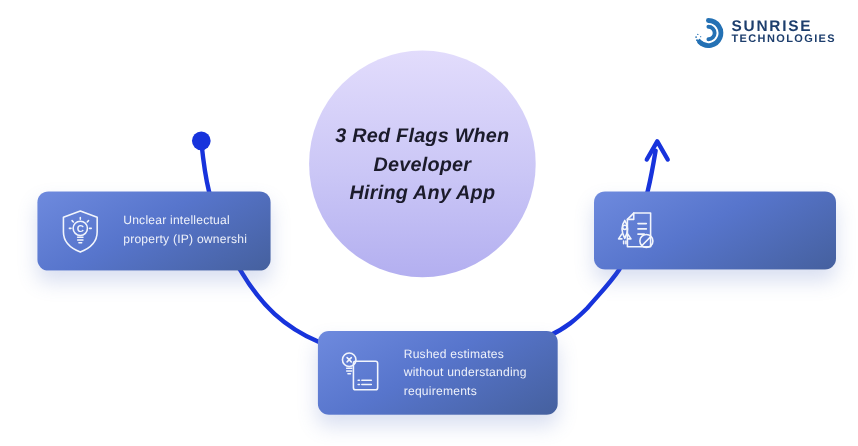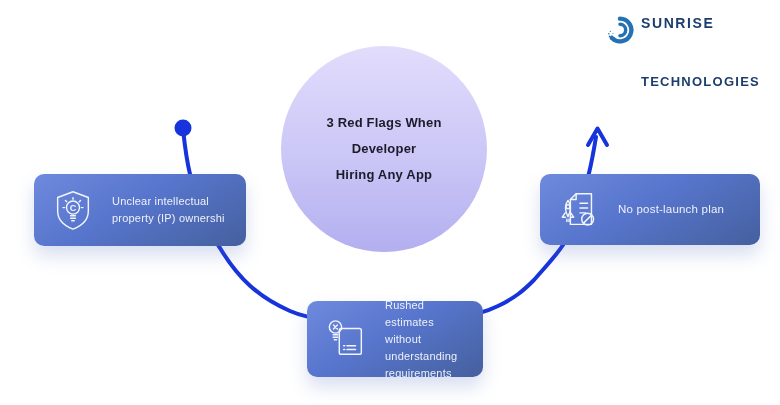--- a/index.html
+++ b/index.html
@@ -31,42 +31,43 @@
     background: linear-gradient(180deg, #e2dcfc 0%, #cac6f6 55%, #b3aff0 100%);
     display: flex;
     align-items: center;
     justify-content: center;
     z-index: 2;
   }
   .center-title {
     width: 170px;
     text-align: center;
     font-weight: 700;
-    font-size: 13px;
+    font-size: 18px;
     line-height: 26px;
     color: #1b1b2b;
     letter-spacing: 0.2px;
+    font-style: italic;
   }
   .center-title span { display: block; }
 
   
   .card {
     position: absolute;
     border-radius: 10px;
     background: linear-gradient(150deg, #6e8ade 0%, #5775cc 45%, #45609e 100%);
     box-shadow: 0 10px 18px rgba(80, 110, 190, 0.22);
     display: flex;
     align-items: center;
     padding: 0 14px 0 16px;
     gap: 16px;
     z-index: 3;
   }
   .card-left   { left: 34px;  top: 174px; width: 212px; height: 72px; }
   .card-right  { left: 540px; top: 174px; width: 220px; height: 71px; }
-  .card-bottom { left: 307px; top: 301px; width: 176px; height: 76px; }
+  .card-bottom { left: 289px; top: 301px; width: 218px; height: 76px; }
 
   .card .icon-wrap { flex: 0 0 auto; width: 46px; height: 46px; }
   .card .icon-wrap svg { width: 46px; height: 46px; display: block; }
 
   .card .label {
     font-size: 11px;
     font-weight: 500;
     line-height: 17px;
     color: #eef1fa;
     letter-spacing: 0.2px;
@@ -87,26 +88,25 @@
   }
   .brand-icon svg { width: 28px; height: 28px; display: block; }
   .brand-name {
     font-size: 14px;
     font-weight: 600;
     letter-spacing: 1.6px;
     color: #1d3e6d;
     line-height: 15px;
   }
   .brand-tagline {
-    font-size: 13px;
+    font-size: 10px;
     font-weight: 600;
     letter-spacing: 1.25px;
     color: #1d3e6d;
     line-height: 9px;
-    margin-top: 46px;
   }
 
   .icon-stroke { stroke: #f2f5fc; stroke-width: 1.5; fill: none; stroke-linecap: round; stroke-linejoin: round; }
 </style>
 </head>
 <body>
 
 <div class="canvas">
 
   <svg class="connector-svg" viewBox="0 0 780 405" aria-hidden="true">
@@ -151,21 +151,20 @@
         <path class="icon-stroke" d="M21 7 V13 H15"></path>
         <path class="icon-stroke" d="M25 17 h8 M25 22 h8 M25 27 h6"></path>
         <path class="icon-stroke" d="M12.5 31 c-3.2 -6 -3.2 -12.5 0 -17 c3.2 4.5 3.2 11 0 17 Z"></path>
         <circle class="icon-stroke" cx="12.5" cy="20.5" r="2"></circle>
         <path class="icon-stroke" d="M9.6 27 l-3 4.5 h3.2 M15.4 27 l3 4.5 h-3.2"></path>
         <path class="icon-stroke" d="M11.4 33.5 v2.6 M13.6 33.5 v2.6"></path>
         <circle class="icon-stroke" cx="33" cy="33.5" r="6.2"></circle>
         <path class="icon-stroke" d="M28.8 37.7 L37.2 29.3"></path>
       </svg>
     </span>
-    <span class="label">No post-launch plan</span>
   </div>
 
   <div class="card card-bottom">
     <span class="icon-wrap">
       <svg viewBox="0 0 48 48">
         <rect class="icon-stroke" x="17" y="13" width="23" height="27" rx="2"></rect>
         <path class="icon-stroke" d="M25 31 h9 M25 35 h9 M21.5 31 h1.2 M21.5 35 h1.2"></path>
         <circle class="icon-stroke" cx="13" cy="11.5" r="6.4"></circle>
         <path class="icon-stroke" d="M11 9.5 l4 4 M15 9.5 l-4 4"></path>
         <path class="icon-stroke" d="M10.6 19.6 h4.8 M10.6 22.2 h4.8 M11.8 24.8 h2.4"></path>

